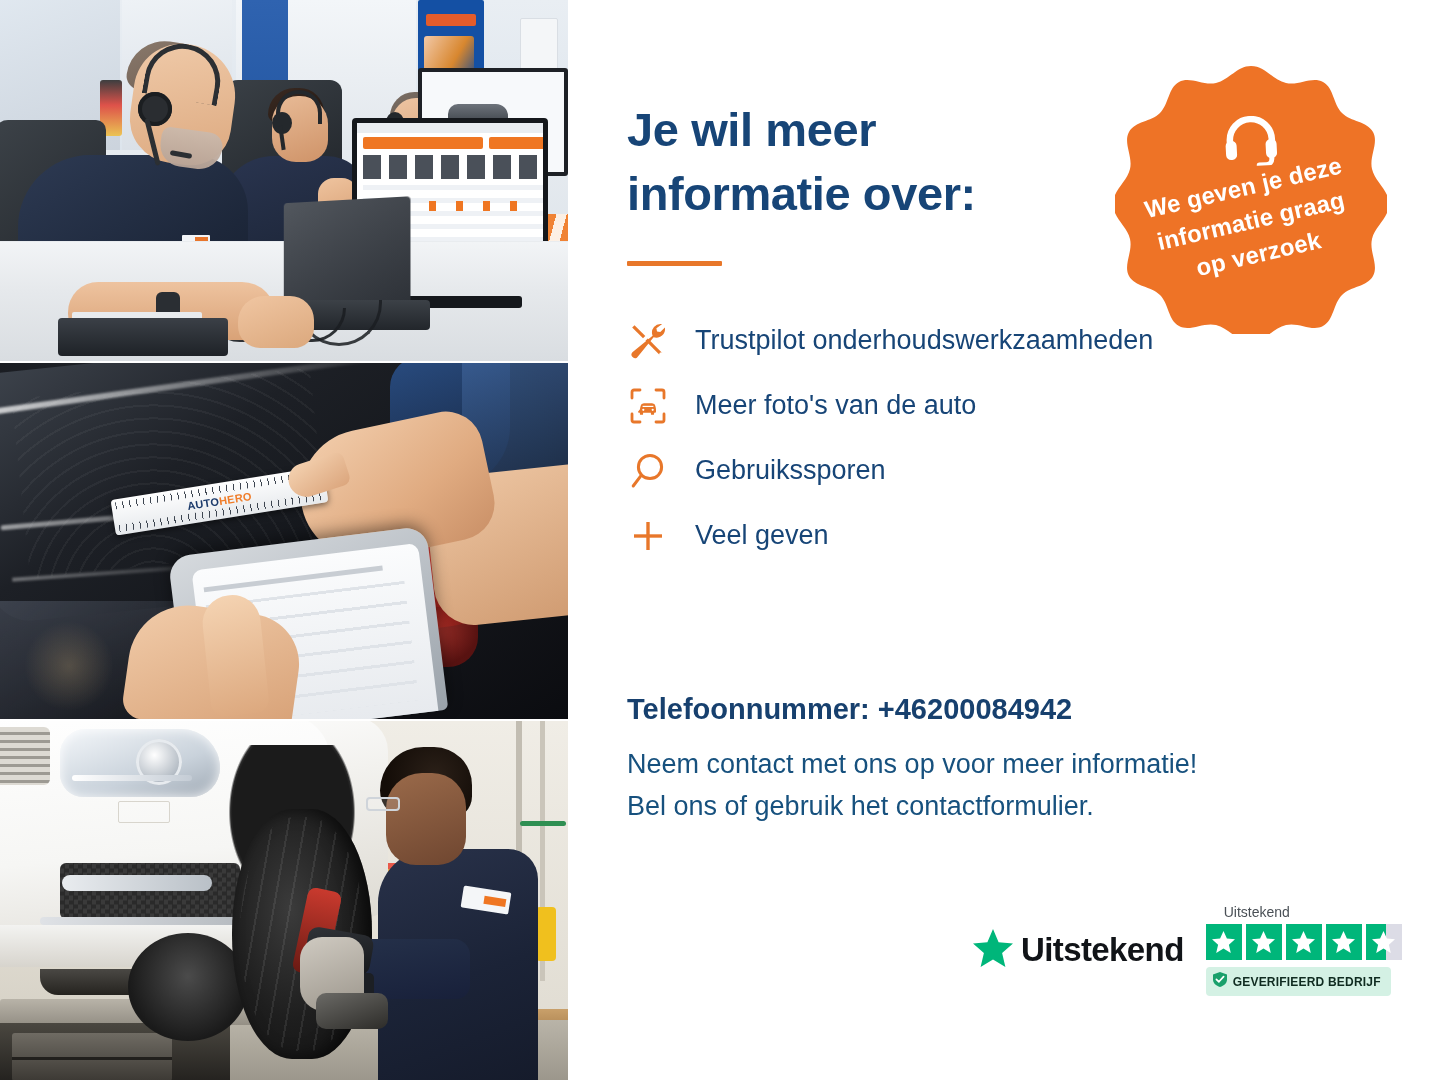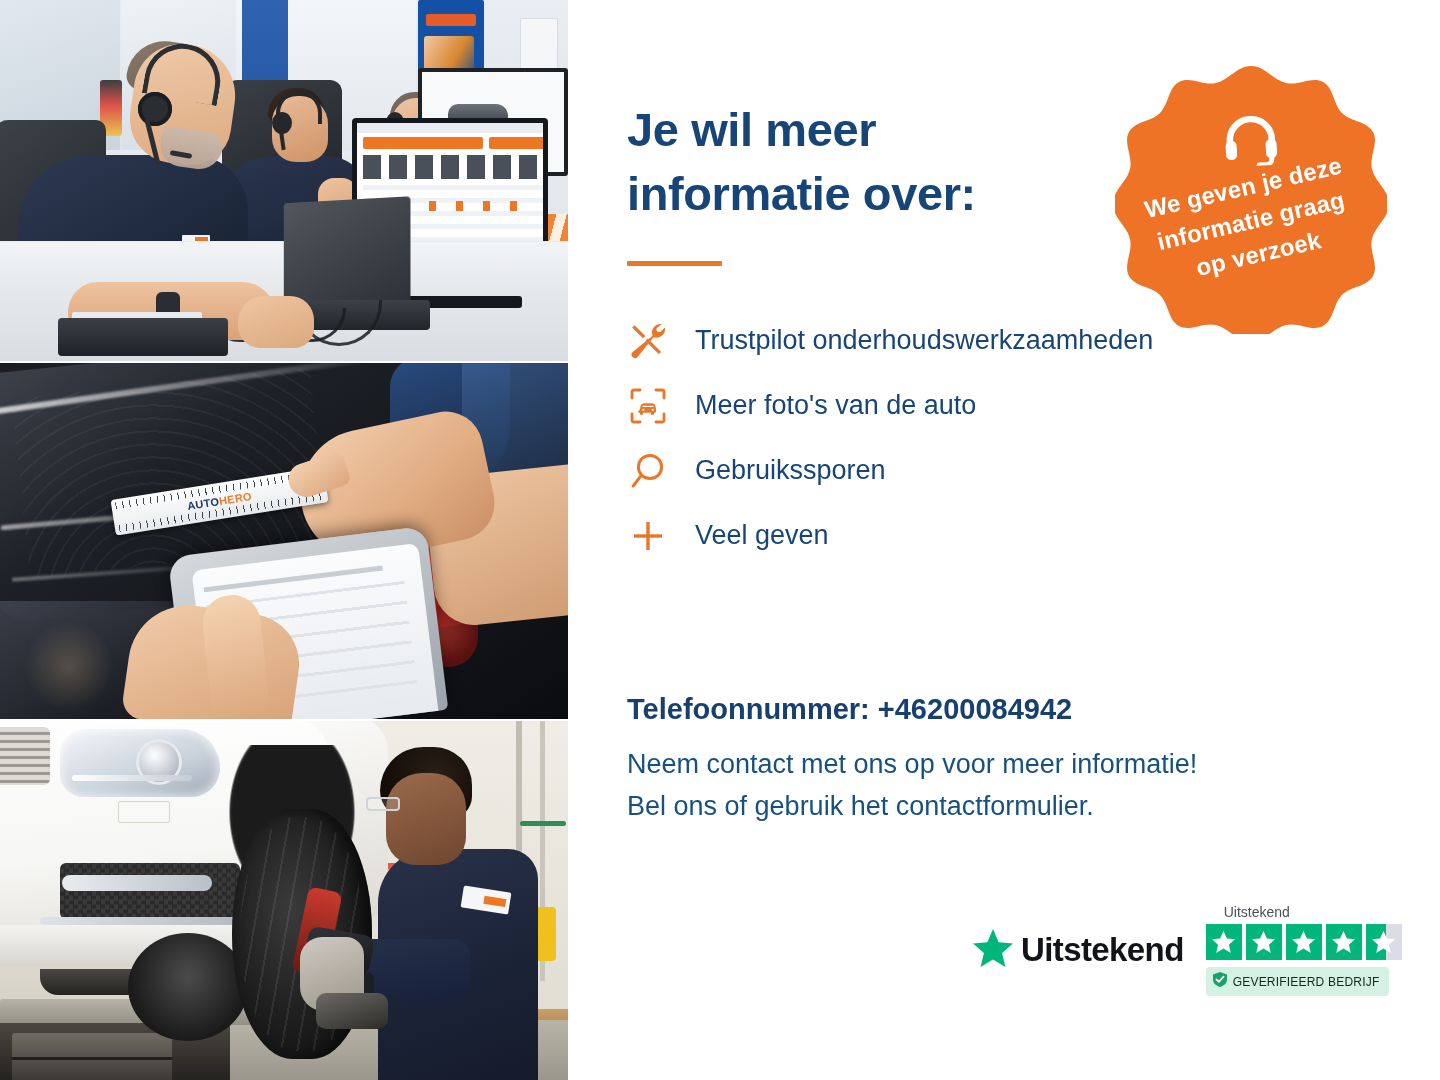--- a/index.html
+++ b/index.html
@@ -495,21 +495,21 @@
   .tp-star svg { position: relative; z-index: 2; }
   .tp-verified {
     margin-top: 7px;
     background: #d4f1e4;
     border-radius: 4px;
     padding: 5px 10px 5px 7px;
     display:flex; align-items:center; gap:6px;
   }
   .tp-verified-label {
     font-size: 12px;
-    font-weight: 400;
+    font-weight: 700;
     color: #0f2b20;
     letter-spacing: .2px;
   }
 </style>
 </head>
 <body>
 
 <div class="banner">
 
   <div class="photo-column">

